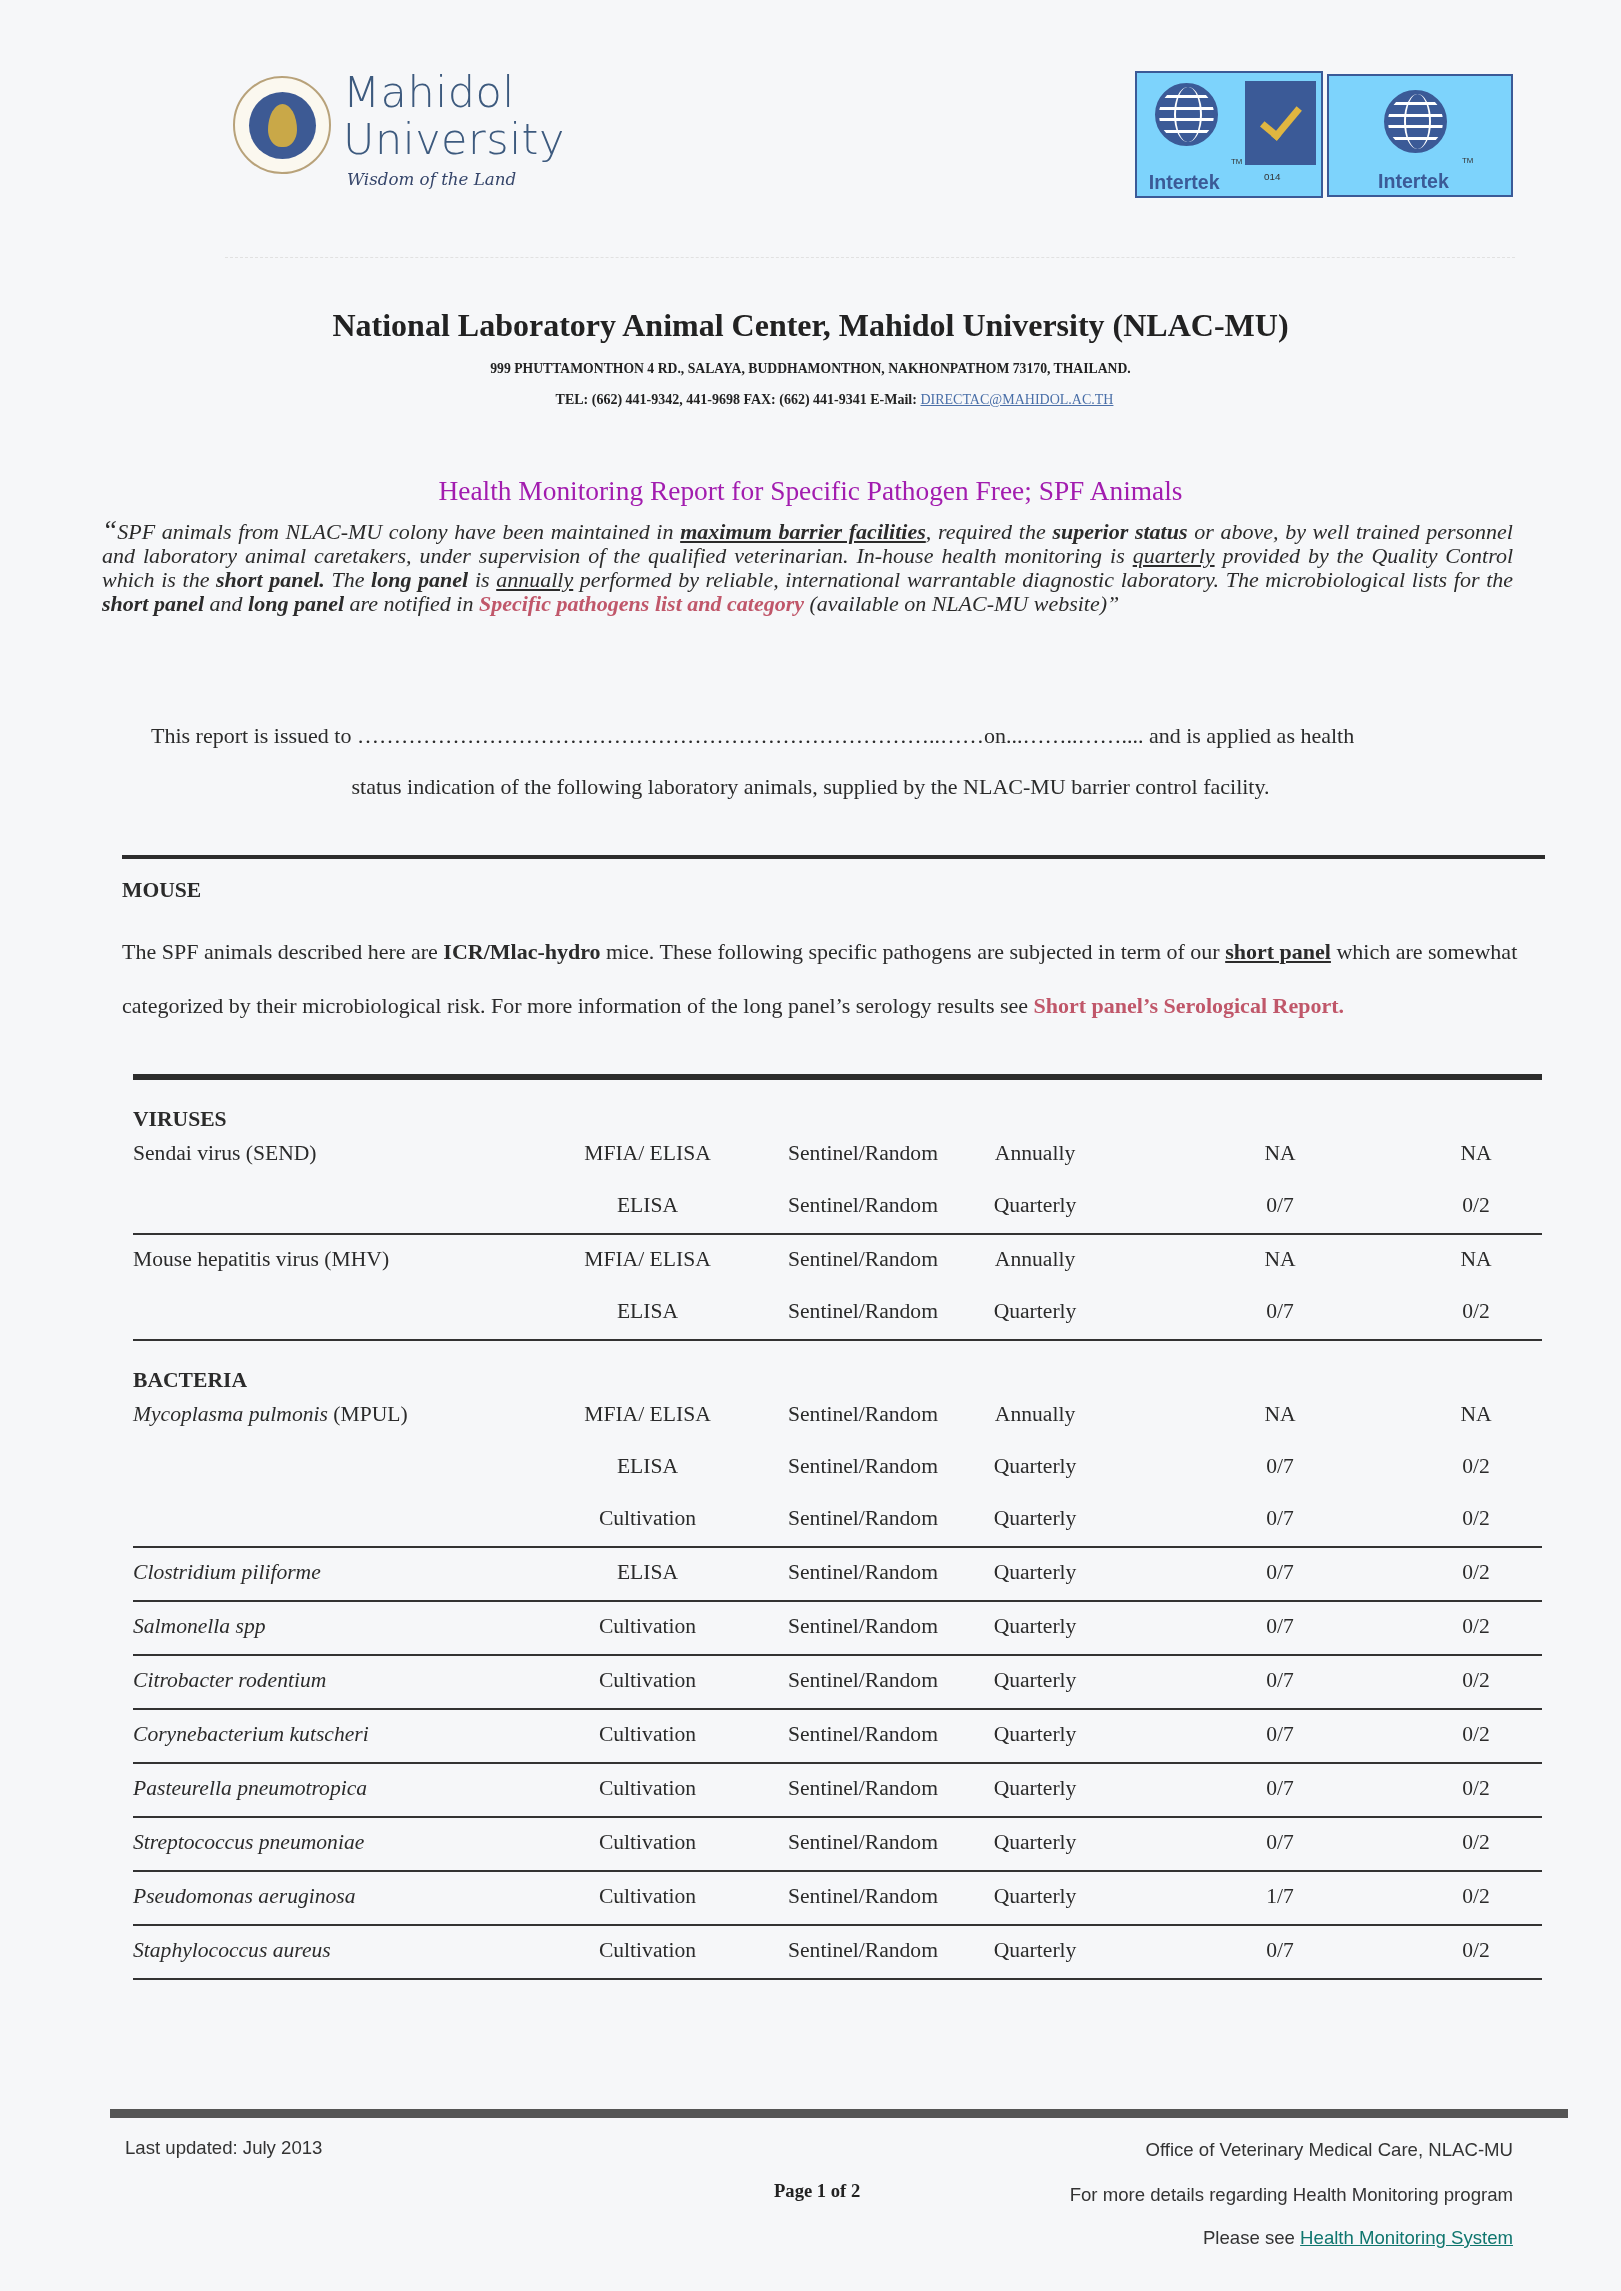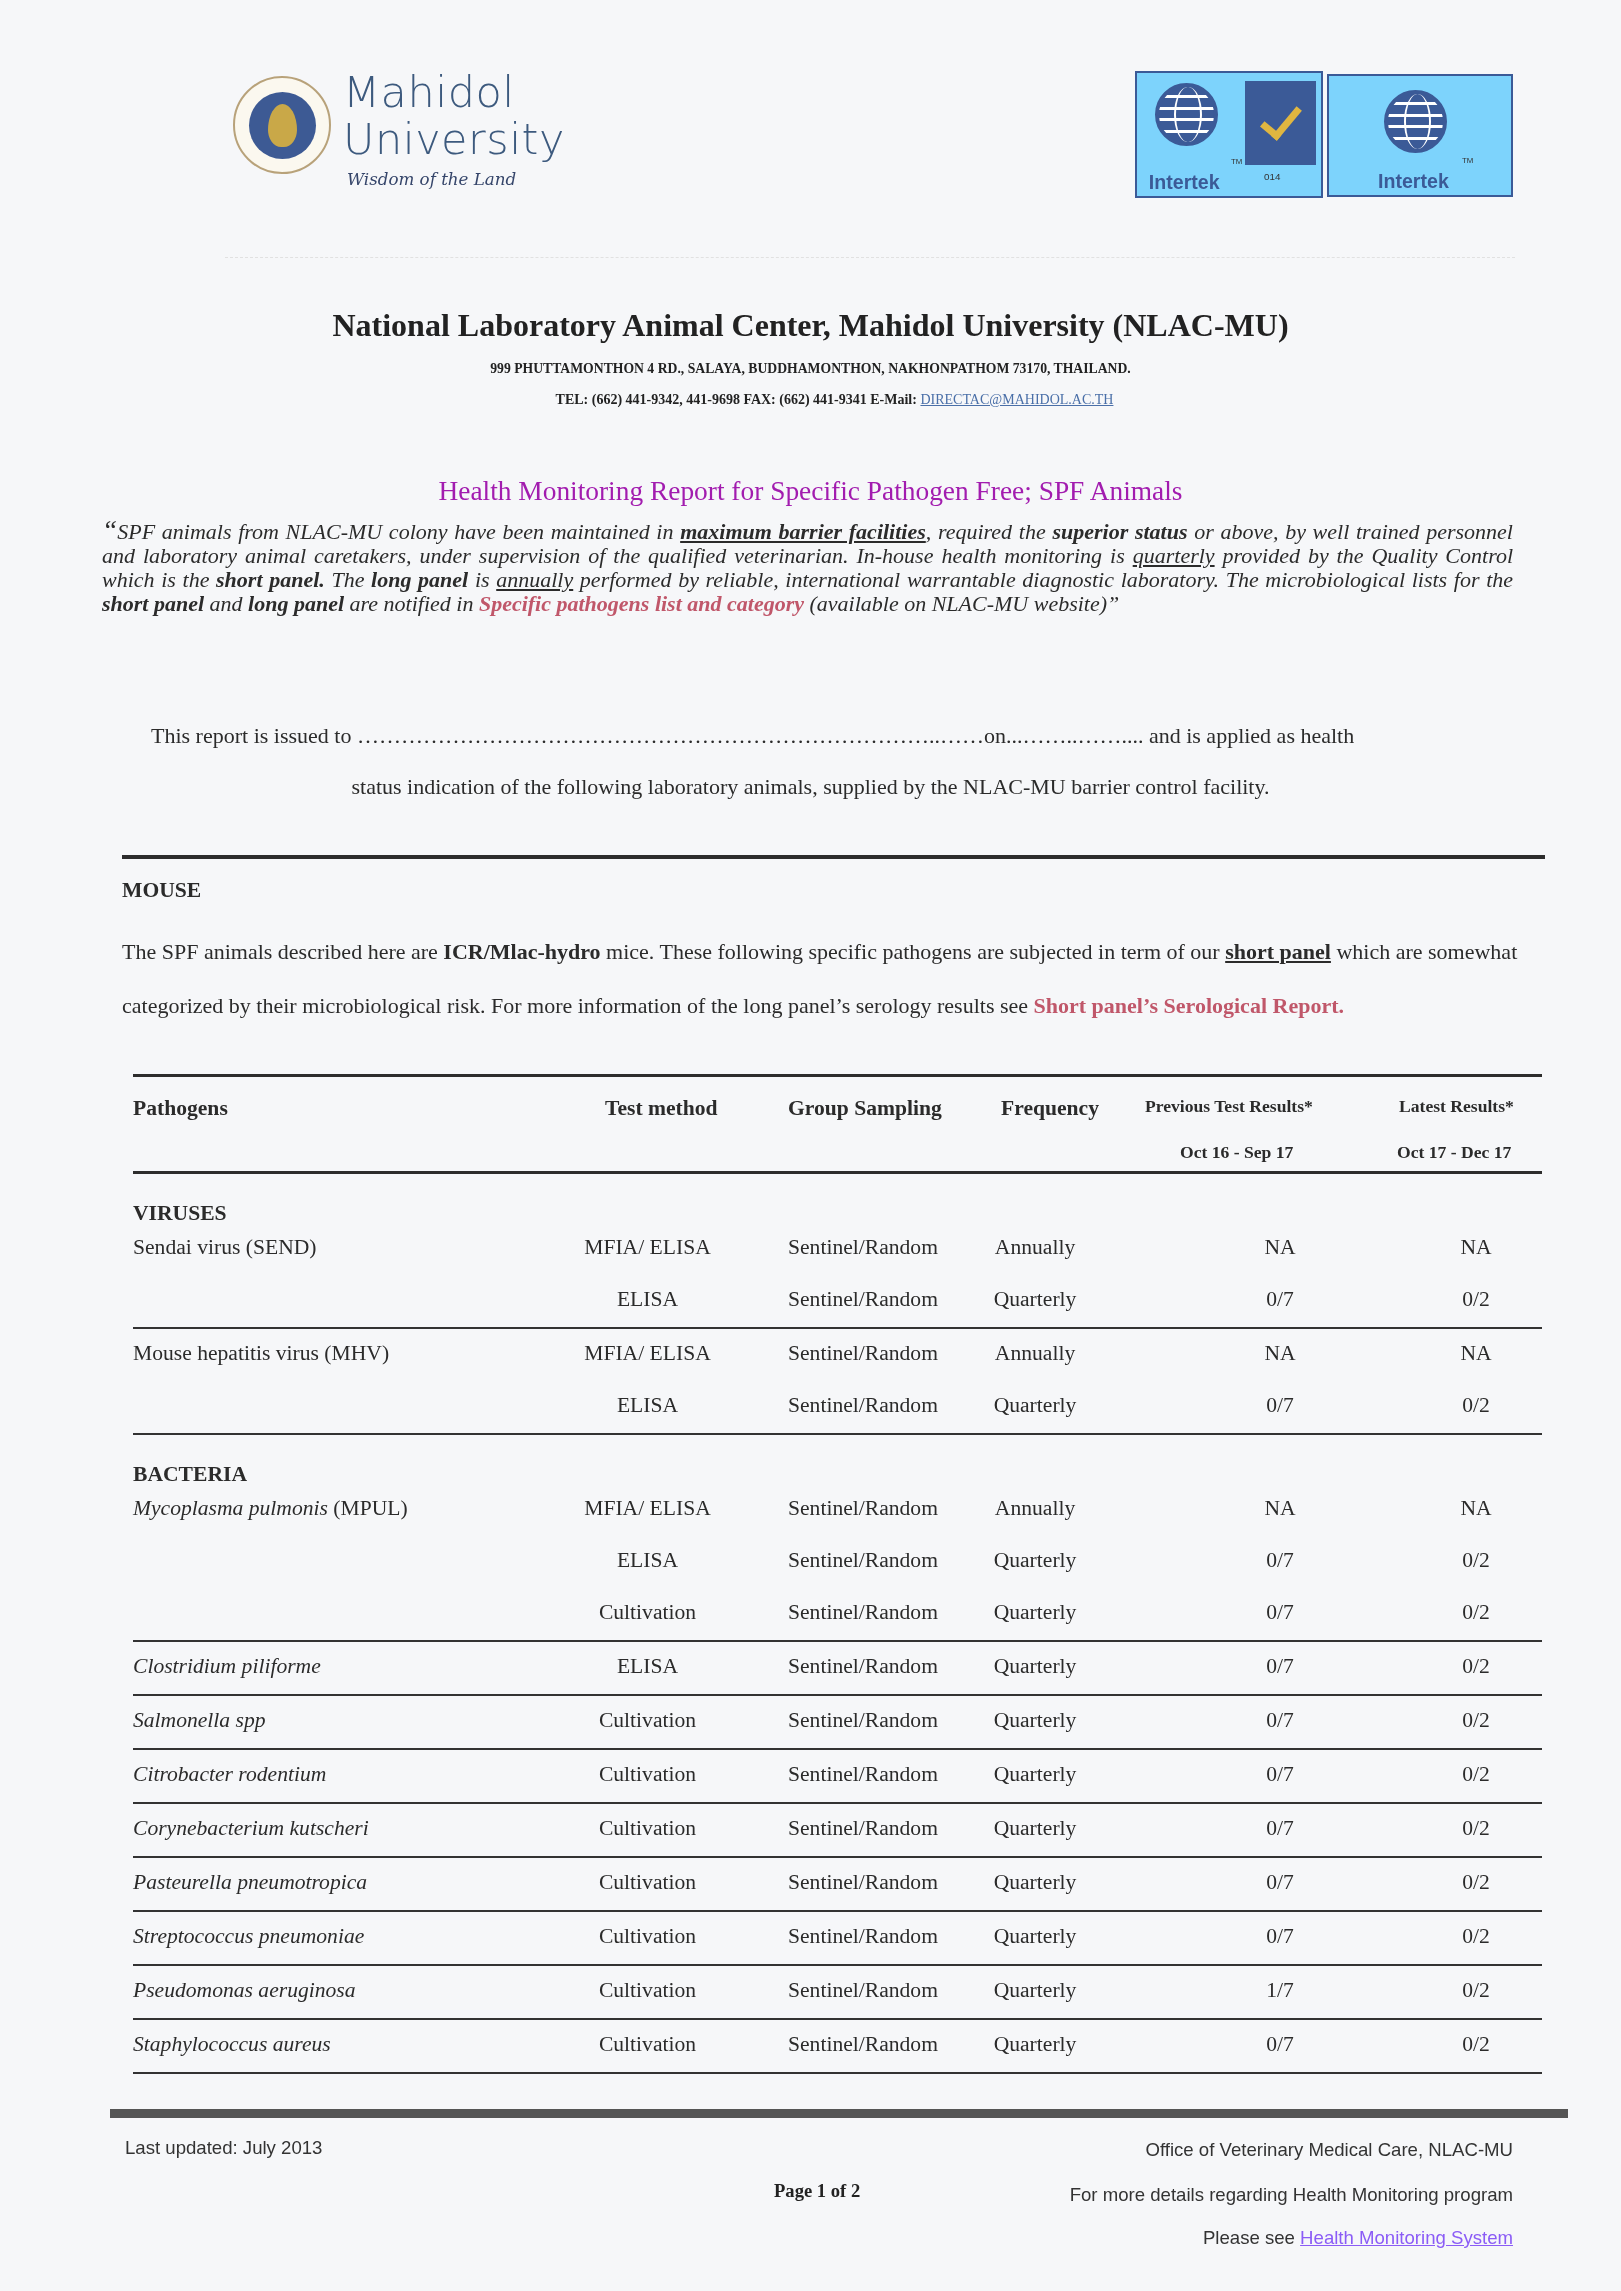--- a/index.html
+++ b/index.html
@@ -149,21 +149,21 @@
     .foot-rule { left: 110px; top: 2109px; width: 1458px; height: 8.8px; background: #555; }
     .foot {
       font-family: "Liberation Sans", sans-serif;
       font-size: 18.6px; color: #333;
     }
     .f-updated { left: 125px; top: 2137px; }
     .f-office { right: 108px; top: 2139px; }
     .f-page { left: 774px; top: 2180px; font-family: "Liberation Serif", serif; font-weight: bold; font-size: 18.6px; color: #222; }
     .f-more { right: 108px; top: 2184px; }
     .f-see { right: 108px; top: 2227px; }
-    .f-see a { color: #8b5cf6; text-decoration: underline; }
+    .f-see a { color: #0f766e; text-decoration: underline; }
   </style>
 </head>
 <body>
 
 <div class="abs mu-seal">
   <div class="mu-seal-inner">
     <div class="mu-seal-drop"></div>
   </div>
 </div>
 <div class="abs mu-name">
@@ -206,30 +206,20 @@
 
 <div class="abs rule-thick r1"></div>
 
 <div class="abs mouse-head">MOUSE</div>
 <div class="abs mouse-para">
   <span>The SPF animals described here are  </span><b>ICR/Mlac-hydro</b><span> mice. These following specific pathogens are subjected in term of our </span><span class="ub">short panel</span><span> which are somewhat categorized by their microbiological risk. For more information of the long panel’s serology results see </span><span class="pink">Short panel’s Serological Report.</span>
 </div>
 
 <div class="abs tbl">
   <div class="trule"></div>
-  <div class="hdr">
-    <div class="big" style="left:0;">Pathogens</div>
-    <div class="big" style="left:472px;">Test method</div>
-    <div class="big" style="left:655px;">Group Sampling</div>
-    <div class="big" style="left:868px;">Frequency</div>
-    <div class="small" style="left:1012px; top:19.6px;">Previous Test Results*</div>
-    <div class="small" style="left:1047px; top:65px;">Oct 16 - Sep 17</div>
-    <div class="small" style="left:1266px; top:19.6px;">Latest Results*</div>
-    <div class="small" style="left:1264px; top:65px;">Oct 17 - Dec 17</div>
-  </div>
   <div class="trule"></div>
 
   <div class="cat">VIRUSES</div>
 
   <div class="row">
     <span class="c-name">Sendai virus (SEND)</span>
     <span class="c-method">MFIA/ ELISA</span>
     <span class="c-sample">Sentinel/Random</span>
     <span class="c-freq">Annually</span>
     <span class="c-prev">NA</span>

